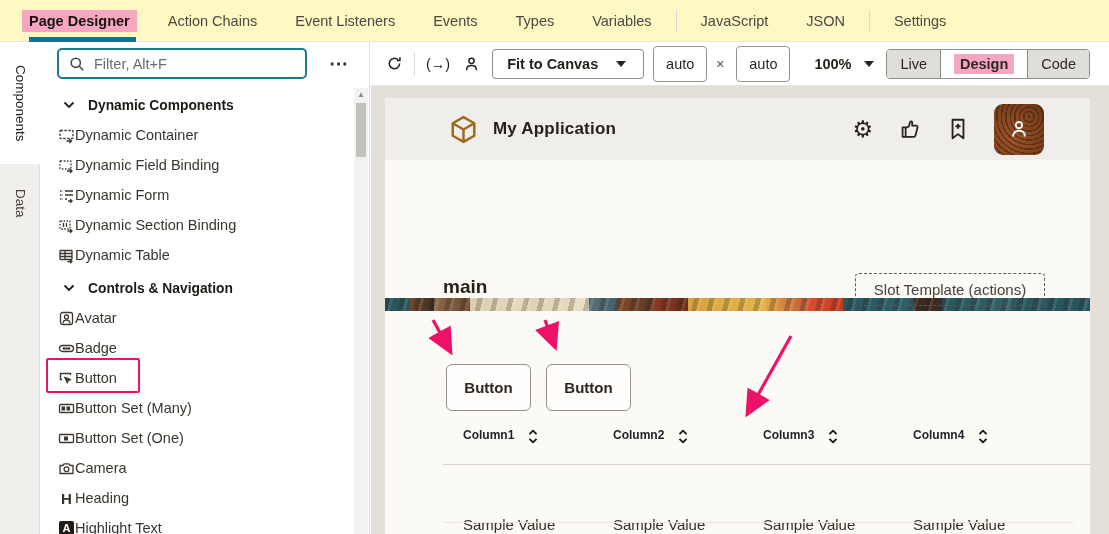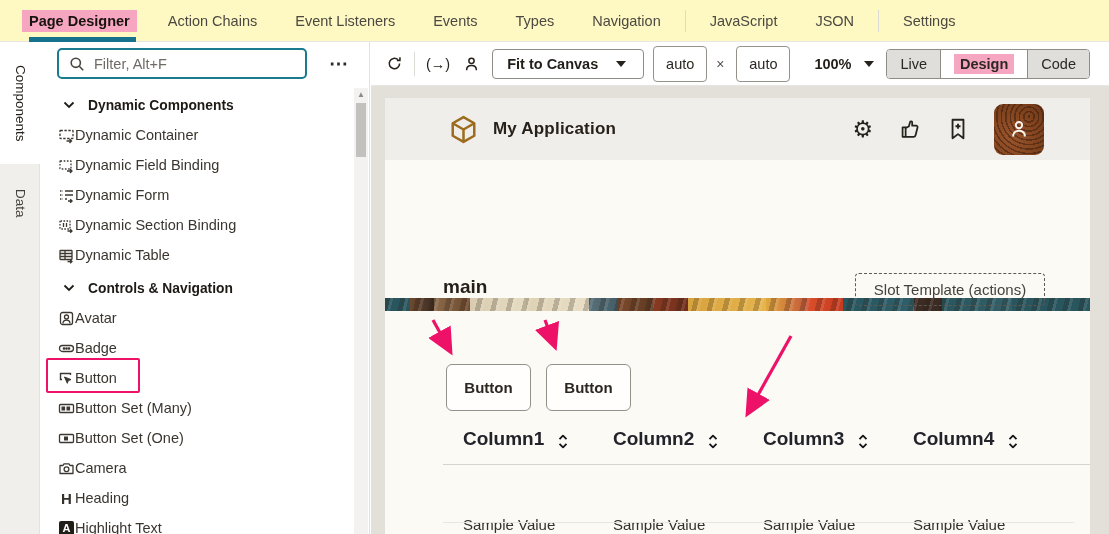--- a/index.html
+++ b/index.html
@@ -75,21 +75,21 @@
         #28555e 0%, #28555e 3.5%, #6e4a30 3.5%, #3b2b22 7%, #8a6a4a 7%, #6e4a30 12%,
         #d8cbb0 12%, #e6dcc2 20%, #ded2b4 20%, #e9dfc8 29%, #57707a 29%, #445c66 33%,
         #7c4a2c 33%, #5e3a24 38%, #8a3a22 38%, #6e2e1c 43%, #d8a23e 43%, #e6b54e 54%,
         #e0a93f 54%, #c2563a 60%, #d94f2b 60%, #c53a20 65%, #28555e 65%, #2e5f6a 75%,
         #3b2b22 75%, #3b2b22 79%, #28555e 79%, #335f68 89%, #28555e 89%, #28555e 100%);
   }
   .pagecontent { position:relative; background:#fbfaf5; height:221px; }
   .pbtn { position:absolute; top:53px; width:85px; height:47px; background:#fffefd; border:1px solid #94918b; border-radius:6px; display:flex; align-items:center; justify-content:center; font-size:15px; font-weight:bold; color:#2c2720; cursor:pointer; }
   .pbtn1 { left:61px; } .pbtn2 { left:161px; }
   .thr { position:absolute; left:78px; top:117px; display:flex; }
-  .thcell { width:150px; display:flex; align-items:flex-end; gap:10px; font-size:19px; font-weight:bold; color:#23232b; cursor:pointer; }
+  .thcell { width:150px; display:flex; align-items:flex-start; gap:10px; font-size:12px; font-weight:bold; color:#23232b; cursor:pointer; }
   .tdiv1 { position:absolute; left:58px; right:0; top:153px; height:1px; background:#d7d4ce; }
   .tdr { position:absolute; left:78px; top:173px; display:flex;margin-top:32px; }
   .tdcell { width:150px; font-size:15px; color:#34302a; }
   .tdiv2 { position:absolute; left:58px; right:16px; top:211px; height:1px; background:#eae7e1; }
 
   
   .arrows { position:absolute; left:0; top:0; width:1109px; height:534px; pointer-events:none; z-index:50; }
 </style>
 </head>
 <body>
@@ -104,21 +104,21 @@
   <div class="tab">
       <span class="lbl">Event Listeners</span>
     </div>
   <div class="tab">
       <span class="lbl">Events</span>
     </div>
   <div class="tab">
       <span class="lbl">Types</span>
     </div>
   <div class="tab">
-      <span class="lbl">Navigation</span>
+      <span class="lbl">Variables</span>
     </div>
   <div class="tabsep"></div>
   <div class="tab">
       <span class="lbl">JavaScript</span>
     </div>
   <div class="tab">
       <span class="lbl">JSON</span>
     </div>
   <div class="tabsep"></div>
   <div class="tab">

